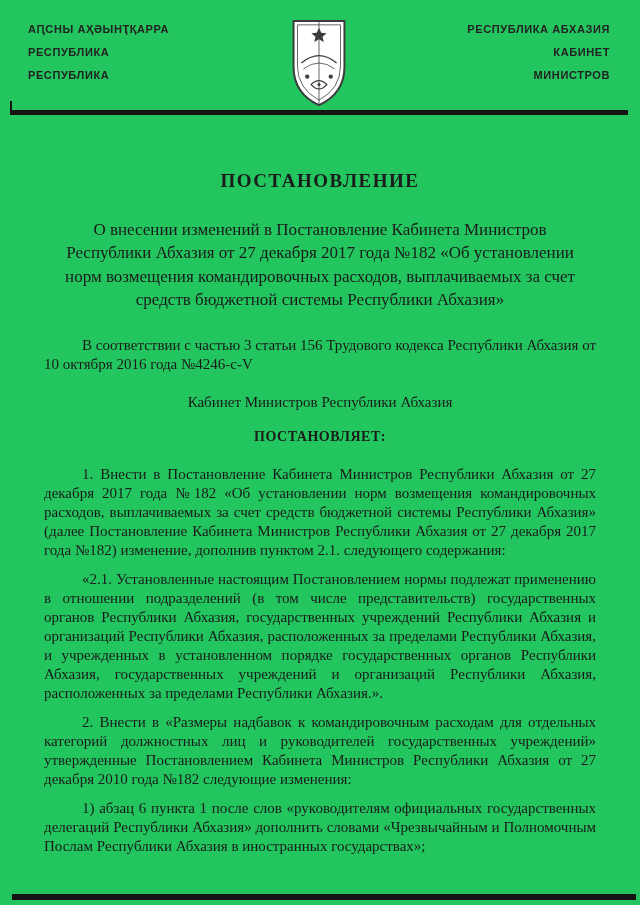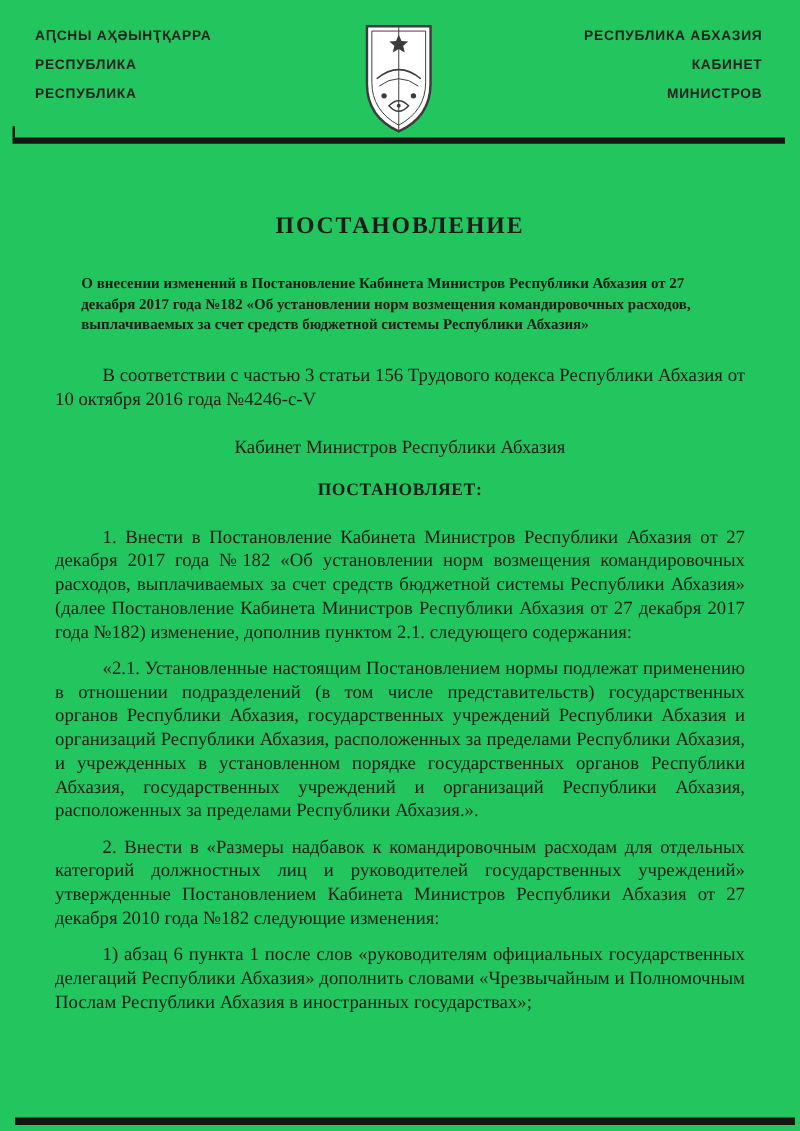--- a/index.html
+++ b/index.html
@@ -78,22 +78,23 @@
   .doc-title {
     margin: 0 0 26px 0;
     text-align: center;
     font-size: 19px;
     font-weight: bold;
     letter-spacing: 1.5px;
   }
   .doc-subtitle {
     margin: 0 auto 24px auto;
     max-width: 510px;
-    font-size: 12px;
-    font-weight: bold;
+    text-align: center;
+    font-size: 17px;
+    font-weight: normal;
     line-height: 1.38;
   }
   .para {
     margin: 10px;
     font-size: 15px;
     line-height: 19px;
     text-align: justify;
   }
   .para.indent { text-indent: 38px; }
   .preamble { margin-bottom: 20px; }

